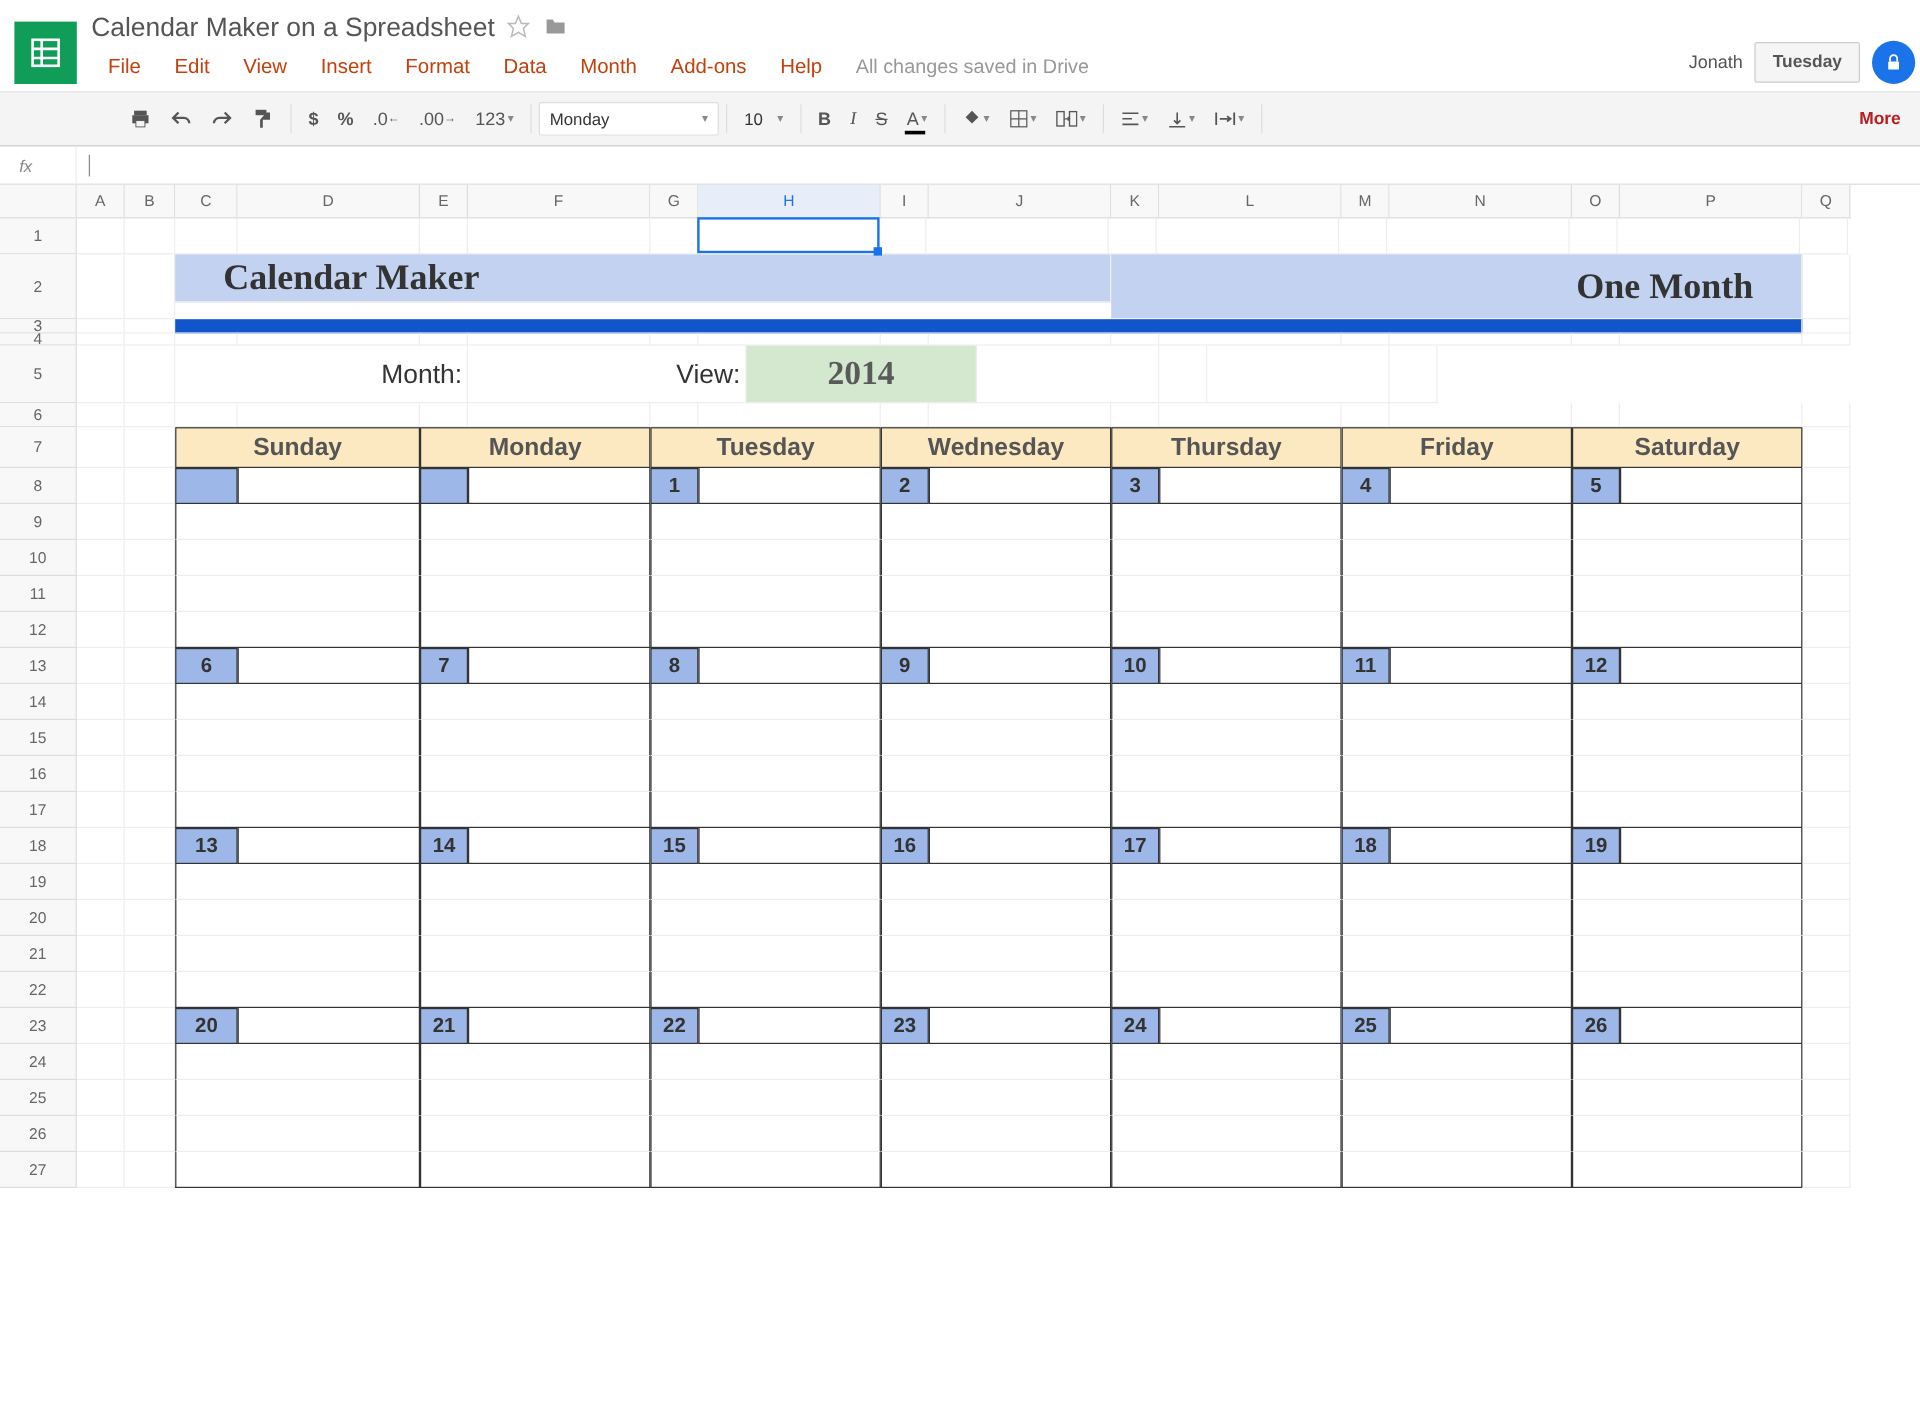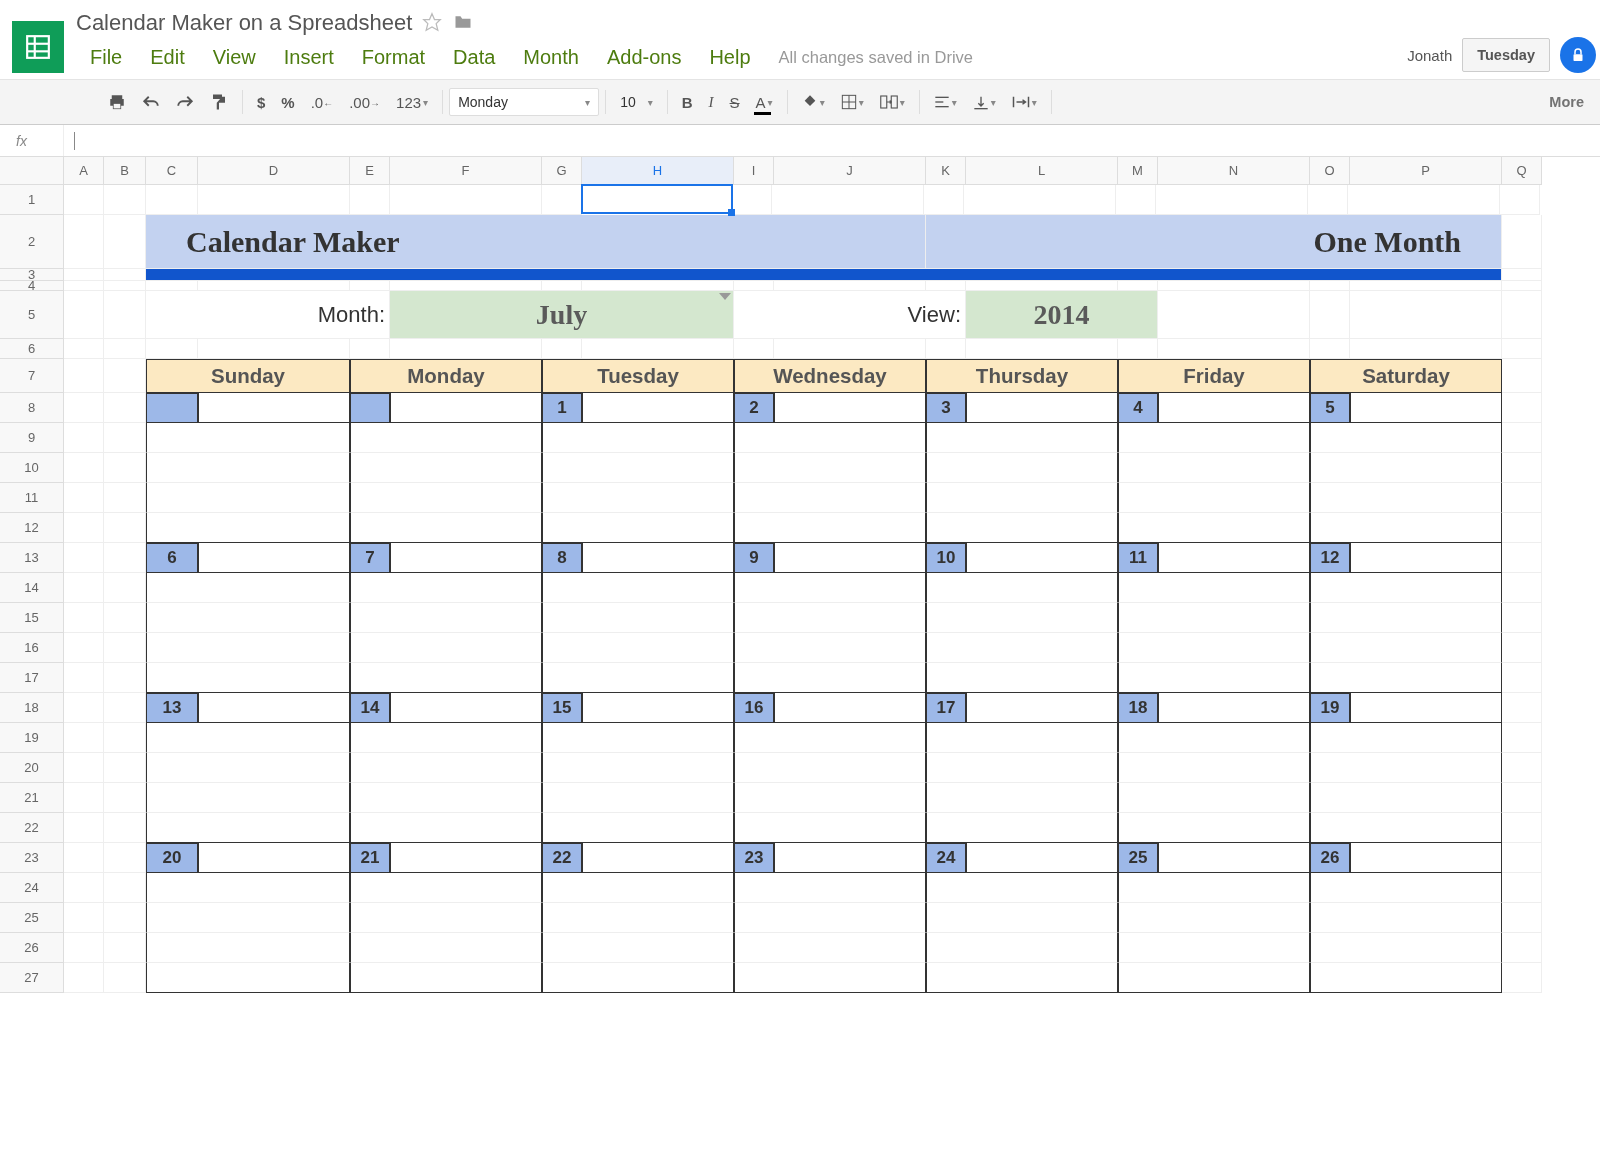--- a/index.html
+++ b/index.html
@@ -7,36 +7,36 @@
   
   
   .header { display: flex; align-items: flex-end; padding: 8px 0 0 0; }
   .logo-box { width: 52px; height: 52px; background: #0f9d58; display: flex; align-items: center; justify-content: center; margin: 0 12px 0 12px; flex-shrink: 0; }
   .logo-box svg { width: 26px; height: 26px; }
   .title-block { flex: 1; }
   .title-row { display: flex; align-items: center; gap: 10px; padding-top: 2px; }
   .doc-title { font-size: 22px; color: #555; font-weight: 400; }
   .star-icon, .folder-icon { color: #aaa; cursor: pointer; }
   .menu-row { display: flex; align-items: center; gap: 0; padding-top: 6px; }
-  .menu-item { padding: 4px 14px; font-size: 20px; color: #4d7c0f; cursor: pointer; }
+  .menu-item { padding: 4px 14px; font-size: 17px; color: #c2410c; cursor: pointer; }
   .save-status { padding: 4px 14px; font-size: 16.5px; color: #999; }
   .header-right { display: flex; align-items: center; gap: 10px; padding: 10px 4px 0 0; }
   .user-name { font-size: 15px; color: #555; }
   .btn-comments { background: #f5f5f5; border: 1px solid #ccc; border-radius: 2px; padding: 8px 14px; font-size: 14.5px; font-weight: bold; color: #555; cursor: pointer; }
   .share-circle { width: 36px; height: 36px; border-radius: 50%; background: #1a73e8; display: flex; align-items: center; justify-content: center; color: #fff; }
 
   
   .toolbar { border-top: 1px solid #e4e4e4; border-bottom: 1px solid #ccc; background: #f4f4f4; height: 46px; display: flex; align-items: center; padding: 0 10px 0 100px; gap: 0; margin-top: 6px; }
   .tb-group { display: flex; align-items: center; gap: 0; }
   .tb-btn { padding: 4px 8px; display: flex; align-items: center; justify-content: center; color: #555; cursor: pointer; font-size: 15px; height: 30px; }
   .tb-sep { width: 1px; height: 24px; background: #ddd; margin: 0 6px; }
   .tb-dd { font-size: 10px; color: #888; padding-left: 2px; }
   .font-select { display: flex; align-items: center; border: 1px solid #ddd; background: #fff; height: 28px; padding: 0 8px; border-radius: 2px; width: 150px; justify-content: space-between; cursor: pointer; font-size: 14px; }
   .size-select { display: flex; align-items: center; height: 28px; padding: 0 8px; gap: 10px; cursor: pointer; font-size: 14px; }
-  .more-btn { margin-left: auto; font-size: 14.5px; font-weight: bold; color: #737373; cursor: pointer; padding: 4px 6px; }
+  .more-btn { margin-left: auto; font-size: 14.5px; font-weight: bold; color: #b91c1c; cursor: pointer; padding: 4px 6px; }
   .icon-stack { position: relative; }
 
   
   .formula-bar { display: flex; align-items: center; height: 32px; border-bottom: 1px solid #ddd; }
   .fx-label { width: 64px; padding-left: 16px; font-style: italic; color: #888; font-size: 14px; border-right: 1px solid #eee; height: 100%; display:flex; align-items:center;}
   .fx-cursor { width: 1px; height: 18px; background: #888; margin-left: 10px; }
 
   
   .grid { position: relative; overflow: hidden; height: calc(1168px - 190px); }
   .col-headers { display: flex; position: sticky; top: 0; }
@@ -289,21 +289,21 @@
         <div class="cell cM" style="height: 30px;"></div>
         <div class="cell cN" style="height: 30px;"></div>
         <div class="cell cO" style="height: 30px;"></div>
         <div class="cell cP" style="height: 30px;"></div>
         <div class="cell cQ" style="height: 30px;"></div>
       </div>
       <div class="row" style="height: 54px;">
         <div class="rh" style="height: 54px;">2</div>
         <div class="cell cA" style="height: 54px;"></div>
         <div class="cell cB" style="height: 54px;"></div>
-        <div class="cell title-band" style="height: 54px; width: 780px;">Calendar Maker</div>
+        <div class="cell title-band" style="height: 40px; width: 780px;">Calendar Maker</div>
         <div class="cell title-band right" style="height: 54px; width: 576px;">One Month</div>
         <div class="cell cQ" style="height: 54px;"></div>
       </div>
       <div class="row" style="height: 12px;">
         <div class="rh" style="height: 12px;">3</div>
         <div class="cell cA" style="height: 12px;"></div>
         <div class="cell cB" style="height: 12px;"></div>
         <div class="cell blue-bar" style="height: 12px; width: 1356px;"></div>
         <div class="cell cQ" style="height: 12px;"></div>
       </div>
@@ -325,21 +325,20 @@
         <div class="cell cN" style="height: 10px;"></div>
         <div class="cell cO" style="height: 10px;"></div>
         <div class="cell cP" style="height: 10px;"></div>
         <div class="cell cQ" style="height: 10px;"></div>
       </div>
       <div class="row" style="height: 48px;">
         <div class="rh" style="height: 48px;">5</div>
         <div class="cell cA" style="height: 48px;"></div>
         <div class="cell cB" style="height: 48px;"></div>
         <div class="cell label-month" style="height: 48px; width: 244px;">Month:</div>
-        <div class="cell val-month" style="height: 48px; width: 344px;">July<div class="dd-tri"></div></div>
         <div class="cell label-year" style="height: 48px; width: 232px;">View:</div>
         <div class="cell val-year" style="height: 48px; width: 192px;">2014</div>
         <div class="cell cN" style="height: 48px;"></div>
         <div class="cell cO" style="height: 48px;"></div>
         <div class="cell cP" style="height: 48px;"></div>
         <div class="cell cQ" style="height: 48px;"></div>
       </div>
       <div class="row" style="height: 20px;">
         <div class="rh" style="height: 20px;">6</div>
         <div class="cell cA" style="height: 20px;"></div>

